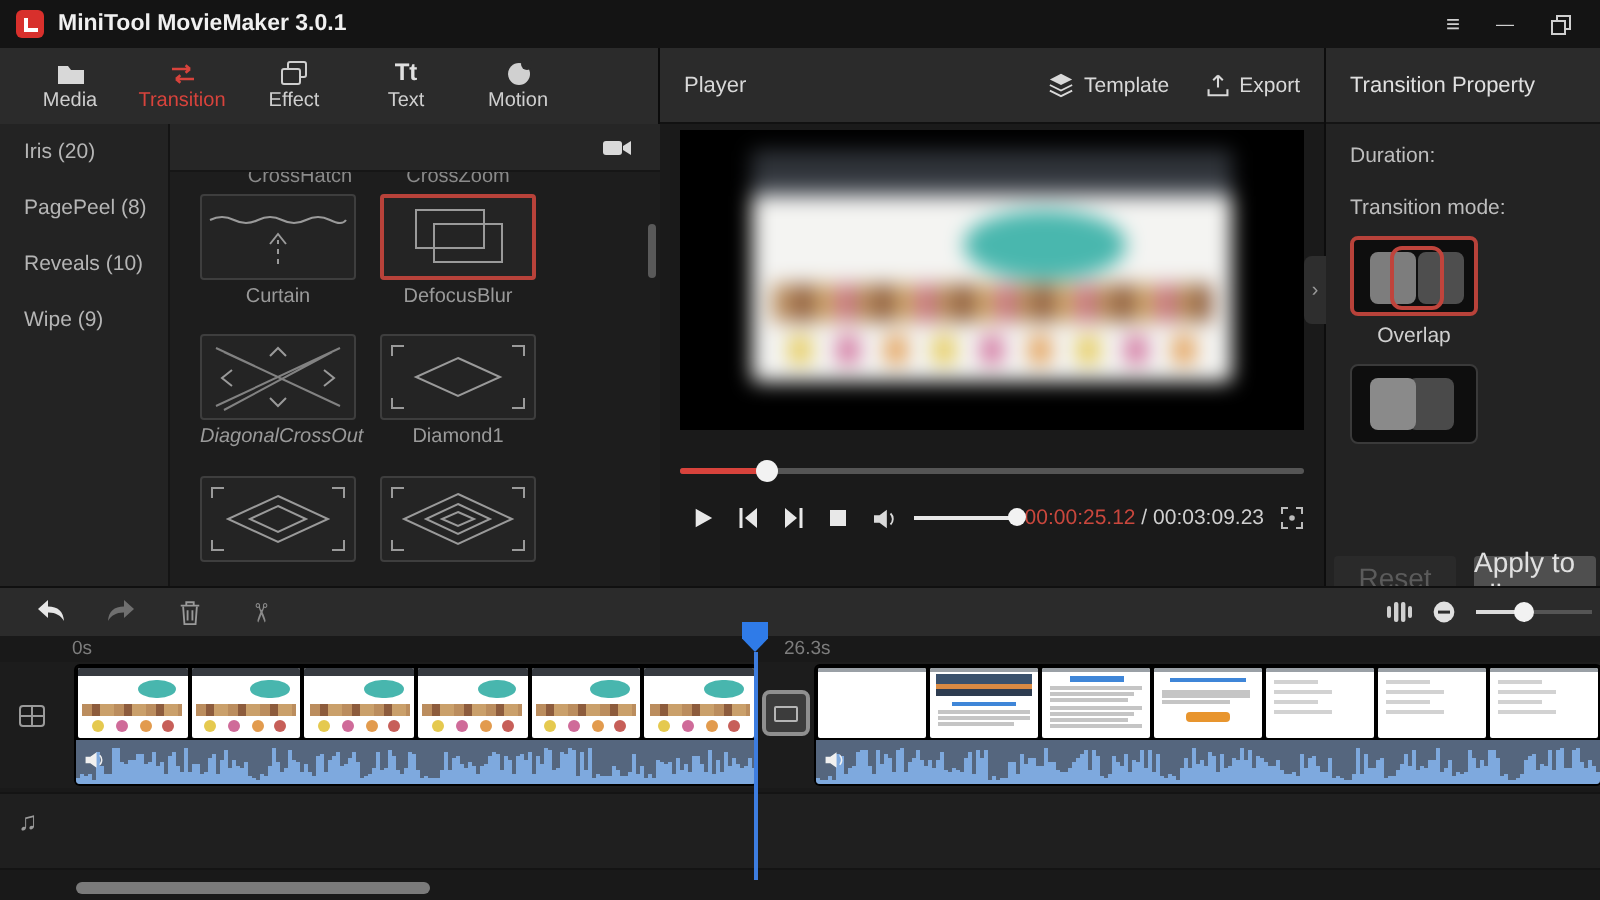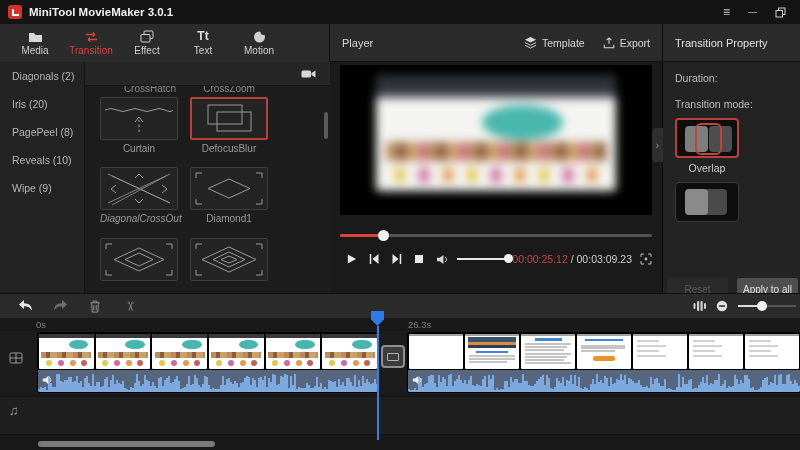--- a/index.html
+++ b/index.html
@@ -82,21 +82,21 @@
   .dval { position:absolute; right:0; top:0; font-size:10.5px; color:#cfcfcf; }
   .modelabel { margin-top:14px; }
   .mode-box { position:relative; width:64px; height:40px; background:#0e0e0e; border:1px solid #3a3a3a; border-radius:4px; margin-top:8px; }
   .mode-box.selected { border:2px solid #b8423a; }
   .msq { position:absolute; top:6px; width:23px; height:26px; border-radius:4px; }
   .msq.l { left:8px; background:#7d7d7d; }
   .msq.r { left:32px; background:#4e4e4e; }
   .mred { position:absolute; left:18px; top:3px; width:27px; height:32px; border:2px solid #c0443c; border-radius:6px; }
   .overlap { width:64px; text-align:center; margin-top:4px; font-size:10.5px; color:#cfcfcf; }
   .prop-btns { position:absolute; left:4px; right:2px; top:216px; display:flex; gap:9px; }
-  .pbtn { height:22px; flex:1; display:flex; align-items:center; justify-content:center; font-size:10px; border-radius:2px; }
+  .pbtn { height:22px; flex:1; display:flex; align-items:center; justify-content:center; font-size:14px; border-radius:2px; }
   .pbtn.reset { background:#2a2a2a; color:#5b5b5b; }
   .pbtn.apply { background:#4f4f4f; color:#e0e0e0; }
   .collapse-tab { position:absolute; left:652px; top:128px; width:11px; height:34px; background:#2e2e2e; border-radius:4px 0 0 4px; display:flex; align-items:center; justify-content:center; color:#999; font-size:10px; z-index:5; }
 
   
   .tlbar { position:absolute; left:0; top:293px; width:800px; height:25px; background:#2b2b2b; border-top:1px solid #101010; display:flex; align-items:center; }
   .tlbar .ic { width:20px; margin-left:15px; display:flex; justify-content:center; }
   .scis { color:#8a8a8a; font-size:13px; display:inline-block; transform:rotate(90deg); line-height:13px; }
   .tl-right { margin-left:auto; display:flex; align-items:center; padding-right:4px; gap:10px; }
   .zslider { position:relative; width:58px; height:12px; }
@@ -194,21 +194,20 @@
         <svg width="13" height="13" viewBox="0 0 13 13">
             <circle cx="6.5" cy="7" r="5.5" fill="#d0d0d0"></circle>
             <circle cx="10.5" cy="2" r="3" fill="#2b2b2b"></circle>
           </svg>
       </span>
       <span class="tlabel">Motion</span>
     </div>
   </div>
 
   <div class="sidebar">
-    <div class="side-item">Diagonals (2)</div>
     <div class="side-item">Iris (20)</div>
     <div class="side-item">PagePeel (8)</div>
     <div class="side-item">Reveals (10)</div>
     <div class="side-item">Wipe (9)</div>
   </div>
 
   <div class="transpanel">
     <div class="trans-header">
       <span>
         <svg width="15" height="10" viewBox="0 0 15 10">
@@ -418,21 +417,21 @@
         <span class="track"></span>
         <span class="fill" style="width: 41%;"></span>
         <span class="handle" style="left: calc(41% - 5px);"></span>
       </span>
     </div>
   </div>
 
   <div class="timeline">
     <div class="ruler">
       <span class="rlabel" style="left:36px;">0s</span>
-      <span class="rlabel" style="left:408px;">26.3s</span>
+      <span class="rlabel" style="left:392px;">26.3s</span>
     </div>
     <div class="videorow"></div>
     <div class="audiorow"></div>
 
     <span class="trackicon" style="top:34px;">
       <svg width="14" height="12" viewBox="0 0 14 12" fill="none" stroke="#9a9a9a">
           <rect x="1" y="1" width="12" height="10" rx="1.5"></rect>
           <path d="M7 1v10M1 6h12"></path>
         </svg>
     </span>

